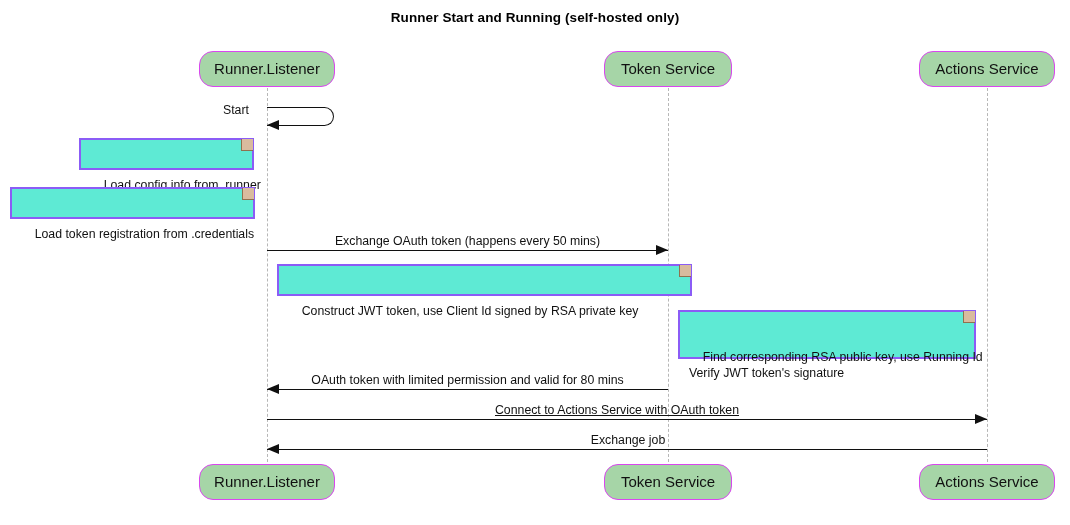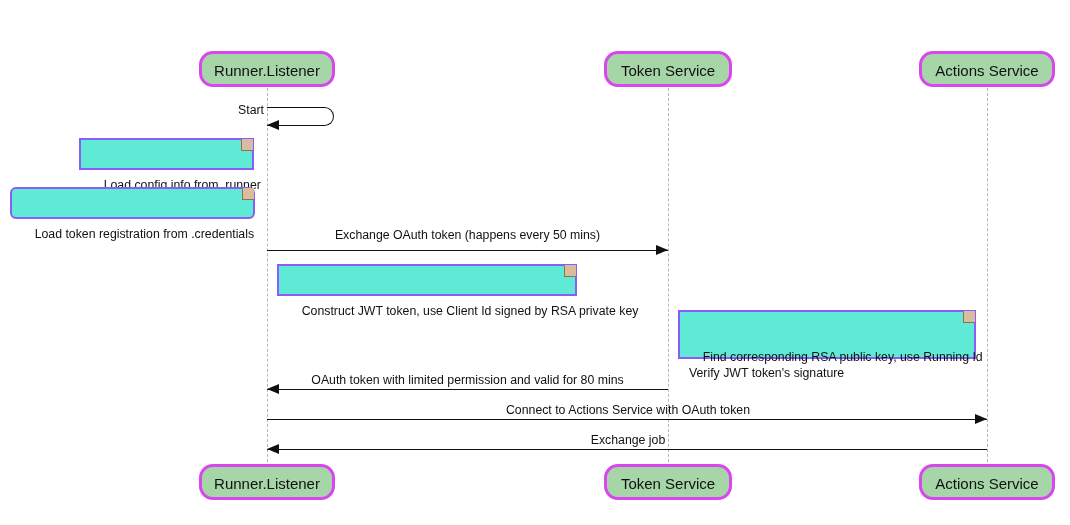--- a/index.html
+++ b/index.html
@@ -32,21 +32,21 @@
   }
   .lifeline {
     position: absolute;
     width: 0;
     border-left: 1px dashed #b7b7b7;
   }
   .participant {
     position: absolute;
     box-sizing: border-box;
     background: #a6d5a7;
-    border: 3px solid #d946ef;
+    border: 1px solid #d946ef;
     border-radius: 14px;
     font-size: 15px;
     color: #111111;
     text-align: center;
     line-height: 34px;
     height: 36px;
     white-space: nowrap;
     overflow: hidden;
   }
   .note {
@@ -105,69 +105,70 @@
     border-top-right-radius: 11px;
     border-bottom-right-radius: 11px;
     background: transparent;
   }
 </style>
 </head>
 <body>
 
 <div id="canvas">
 
+  <div id="diagram-title">Runner Start and Running (self-hosted only)</div>
 
   <div class="lifeline" style="left:267px; top:88px; height:374px;"></div>
   <div class="lifeline" style="left:668px; top:88px; height:374px;"></div>
   <div class="lifeline" style="left:987px; top:88px; height:374px;"></div>
 
   <div class="participant" style="left:199px; top:51px; width:136px;">
     <span>Runner.Listener</span>
   </div>
   <div class="participant" style="left:604px; top:51px; width:128px;">
     <span>Token Service</span>
   </div>
   <div class="participant" style="left:919px; top:51px; width:136px;">
     <span>Actions Service</span>
   </div>
 
-  <div class="msg-label" style="left:208px; top:103px; width:56px; text-align:right;">Start</div>
+  <div class="msg-label" style="left:208px; top:103px; width:56px; text-align:center;">Start</div>
   <div class="selfloop" style="left:267px; top:107px; width:67px; height:19px;"></div>
   <div class="arrowhead left" style="left:267px; top:120px;"></div>
 
   <div class="note" style="left:79px; top:138px; width:175px; height:32px;">
     <div class="dogear"></div>
     <span>Load config info from .runner</span>
   </div>
 
-  <div class="note" style="left:10px; top:187px; width:245px; height:32px;border-radius:6px;">
+  <div class="note" style="left:10px; top:187px; width:245px; height:32px;">
     <div class="dogear"></div>
     <span>Load token registration from .credentials</span>
   </div>
 
-  <div class="msg-label" style="left:267px; top:228px; width:401px;">Exchange OAuth token (happens every 50 mins)</div>
+  <div class="msg-label" style="left:267px; top:234px; width:401px;">Exchange OAuth token (happens every 50 mins)</div>
   <div class="msg-line" style="left:267px; top:250px; width:401px;"></div>
   <div class="arrowhead right" style="left:656px; top:245px;"></div>
 
-  <div class="note" style="left:277px; top:264px; width:300px; height:32px;">
+  <div class="note" style="left:277px; top:264px; width:415px; height:32px;">
     <div class="dogear"></div>
     <span>Construct JWT token, use Client Id signed by RSA private key</span>
   </div>
 
   <div class="note" style="left:678px; top:310px; width:298px; height:49px;">
     <div class="dogear"></div>
     <span>Find corresponding RSA public key, use Running Id
 Verify JWT token's signature</span>
   </div>
 
   <div class="msg-label" style="left:267px; top:373px; width:401px;">OAuth token with limited permission and valid for 80 mins</div>
   <div class="msg-line" style="left:267px; top:389px; width:401px;"></div>
   <div class="arrowhead left" style="left:267px; top:384px;"></div>
 
-  <div class="msg-label" style="left:268px; top:403px; width:720px;">Connect to Actions Service with OAuth token</div>
+  <div class="msg-label" style="left:257px; top:403px; width:720px;text-decoration:underline;">Connect to Actions Service with OAuth token</div>
   <div class="msg-line" style="left:267px; top:419px; width:720px;"></div>
   <div class="arrowhead right" style="left:975px; top:414px;"></div>
 
   <div class="msg-label" style="left:528px; top:433px; width:200px;">Exchange job</div>
   <div class="msg-line" style="left:267px; top:449px; width:720px;"></div>
   <div class="arrowhead left" style="left:267px; top:444px;"></div>
 
   <div class="participant" style="left:199px; top:464px; width:136px;">
     <span>Runner.Listener</span>
   </div>

